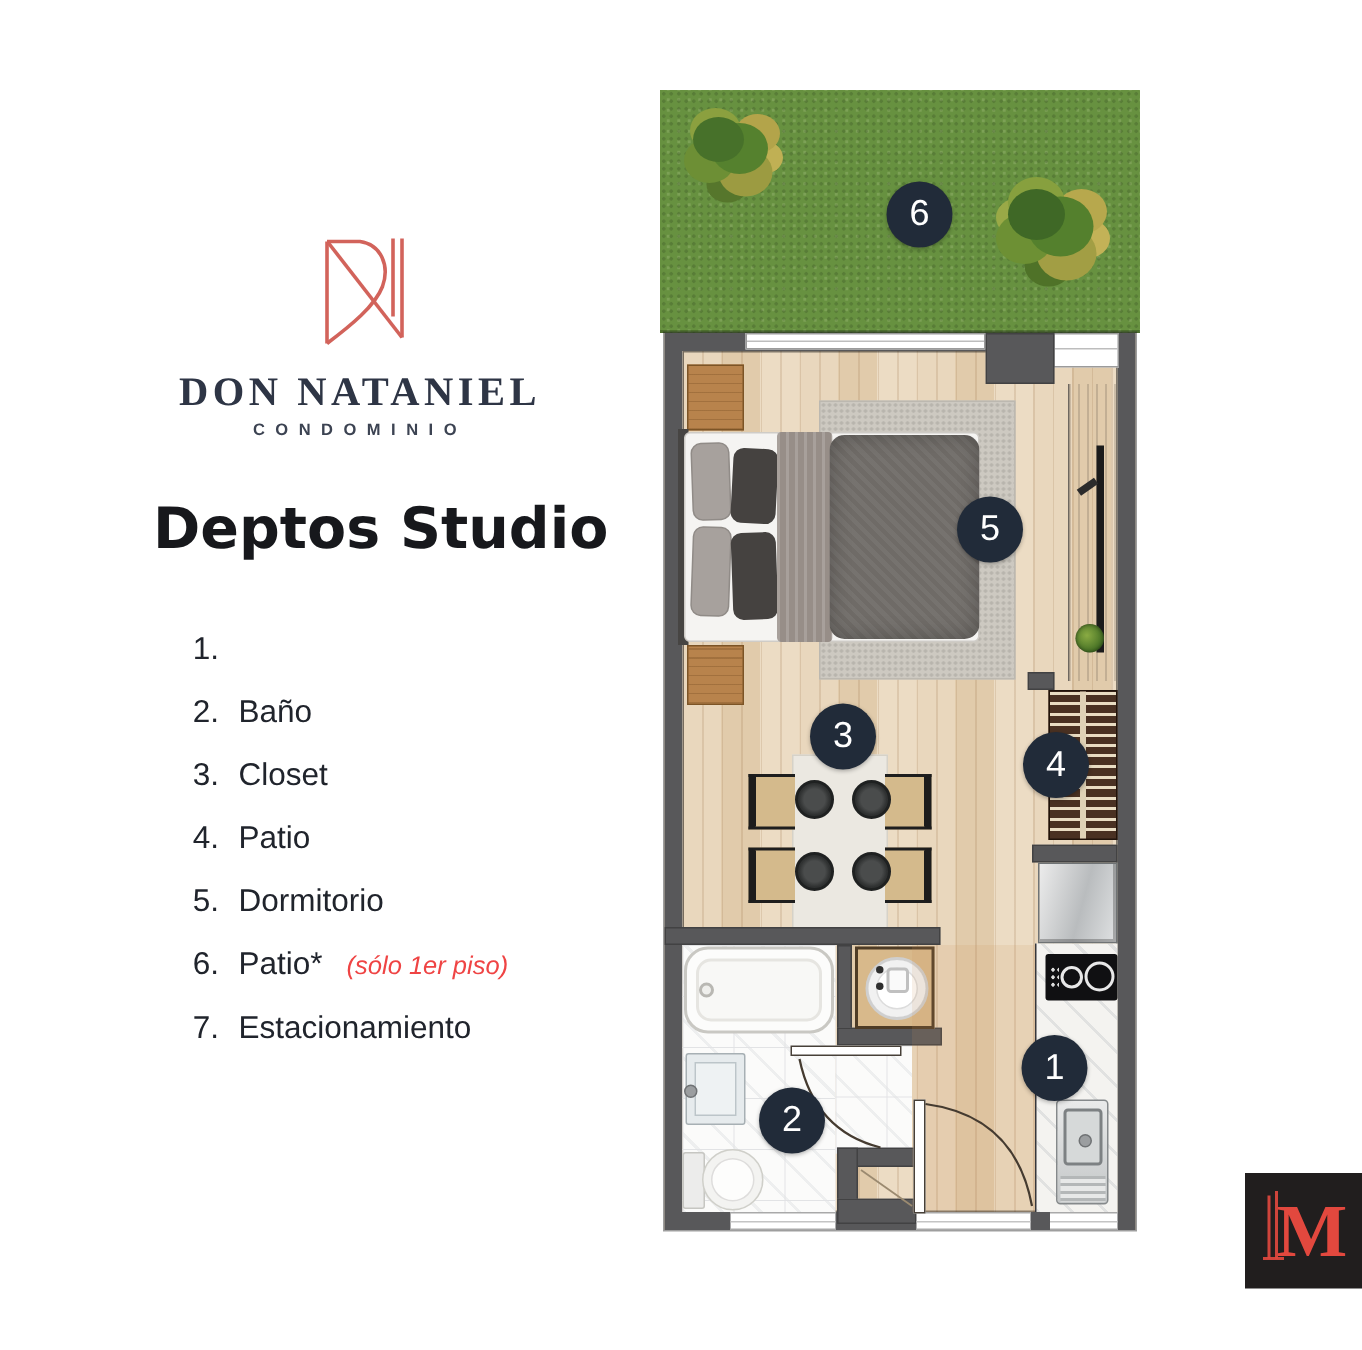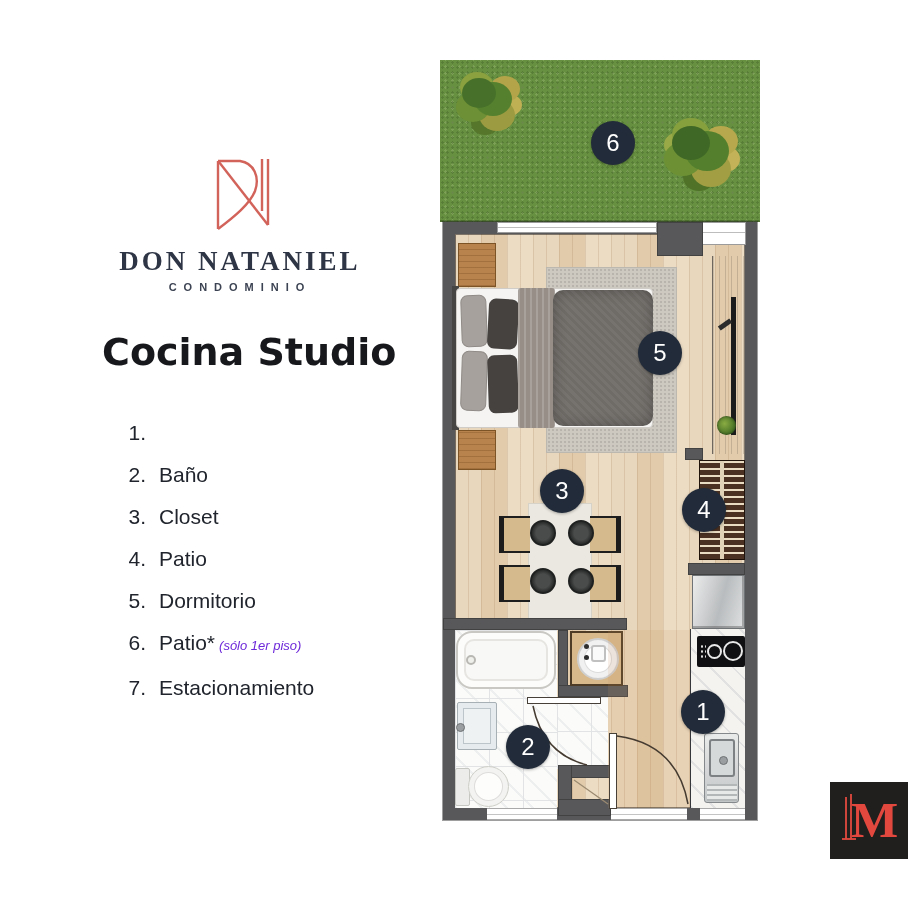--- a/index.html
+++ b/index.html
@@ -12,21 +12,21 @@
   .brand svg{display:block;margin:0 auto;}
   .brand-name{margin-top:8px;font-family:"Liberation Serif",serif;font-size:27px;
               letter-spacing:3px;color:#2e3545;white-space:nowrap;}
   .brand-sub{margin-top:4px;font-size:11px;letter-spacing:7px;color:#3c4352;}
   .title{left:102px;top:330px;font-family:"DejaVu Sans",sans-serif;font-weight:700;
          font-size:38px;color:#17181c;letter-spacing:0px;}
   .legend{left:120px;top:421px;margin:0;padding:0;list-style:none;}
   .legend li{display:flex;align-items:baseline;margin-bottom:19px;font-size:21px;
              color:#20242c;line-height:23px;}
   .legend .num{width:26px;text-align:right;margin-right:13px;}
-  .legend .note{font-style:italic;font-size:13px;margin-left:4px;color:#6d28d9;}
+  .legend .note{font-style:italic;font-size:17px;margin-left:16px;color:#ef4444;}
 
   
   .plan{left:440px;top:60px;width:320px;height:765px;}
   .grass{left:0;top:0;width:320px;height:162px;background:#679140;
          background-image:
            radial-gradient(circle,rgba(0,0,0,.14) 1px,transparent 1.2px),
            radial-gradient(circle,rgba(255,255,220,.14) 1px,transparent 1.2px);
          background-size:5px 5px,7px 7px;background-position:0 0,2px 3px;
          box-shadow:inset 0 -2px 0 rgba(30,50,15,.35);}
   .tree{border-radius:50%;}
@@ -152,21 +152,21 @@
         <path d="M 24 10 L 46 10 C 60 12 66 26 61 40 C 56 53 40 66 24 78"></path>
         <path d="M 25 11 L 74 74"></path>
         <path d="M 74 8 L 74 74"></path>
         <path d="M 68 8 L 68 60"></path>
       </g>
     </svg>
     <div class="brand-name">DON NATANIEL</div>
     <div class="brand-sub">CONDOMINIO</div>
   </div>
 
-  <div class="abs title">Cocina Studio</div>
+  <div class="abs title">Deptos Studio</div>
 
   <ol class="abs legend">
     <li>
         <span class="num">1.</span>
       </li>
     <li>
         <span class="num">2.</span>
         <span>Baño</span>
       </li>
     <li>

